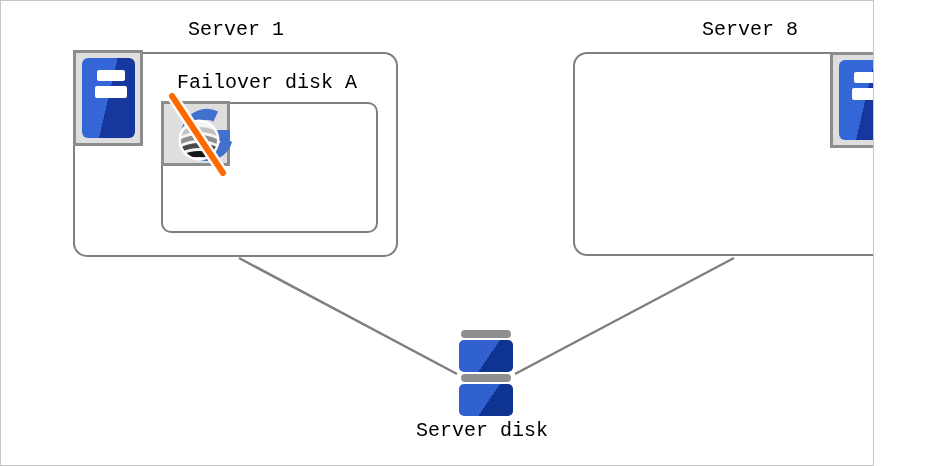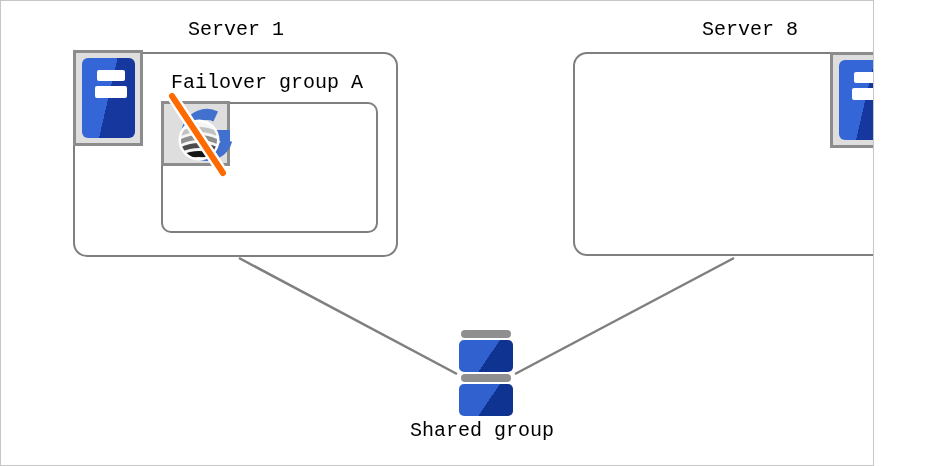--- a/index.html
+++ b/index.html
@@ -71,22 +71,22 @@
     <line x1="238" y1="257" x2="456" y2="373" stroke="#7f7f7f" stroke-width="2.5"></line>
     <line x1="733" y1="257" x2="514" y2="373" stroke="#7f7f7f" stroke-width="2.5"></line>
   </svg>
 
   <div class="node-box box-server1"></div>
   <div class="node-box box-server2"></div>
   <div class="node-box box-group"></div>
 
   <div class="label lbl-server1">Server 1</div>
   <div class="label lbl-server2">Server 8</div>
-  <div class="label lbl-group">Failover group A</div>
-  <div class="label lbl-disk">Shared group</div>
+  <div class="label lbl-group">Failover disk A</div>
+  <div class="label lbl-disk">Server disk</div>
 
   <svg class="icon-svg icon-server1" width="70" height="96" viewBox="0 0 70 96">
     <rect x="1.5" y="1.5" width="67" height="93" fill="#dedede" stroke="#8c8c8c" stroke-width="3"></rect>
     <rect x="9" y="8" width="53" height="80" rx="6" fill="url(#gradSrv)"></rect>
     <rect x="24" y="20" width="28" height="11" rx="2" fill="#ffffff"></rect>
     <rect x="22" y="36" width="32" height="12" rx="2" fill="#ffffff"></rect>
   </svg>
 
   <svg class="icon-svg icon-server2" width="70" height="96" viewBox="0 0 70 96">
     <rect x="1.5" y="1.5" width="67" height="93" fill="#dedede" stroke="#8c8c8c" stroke-width="3"></rect>

